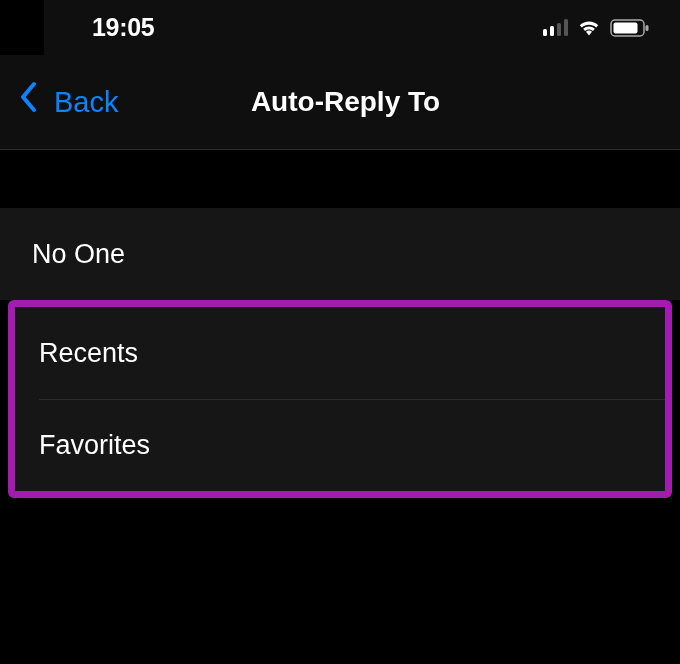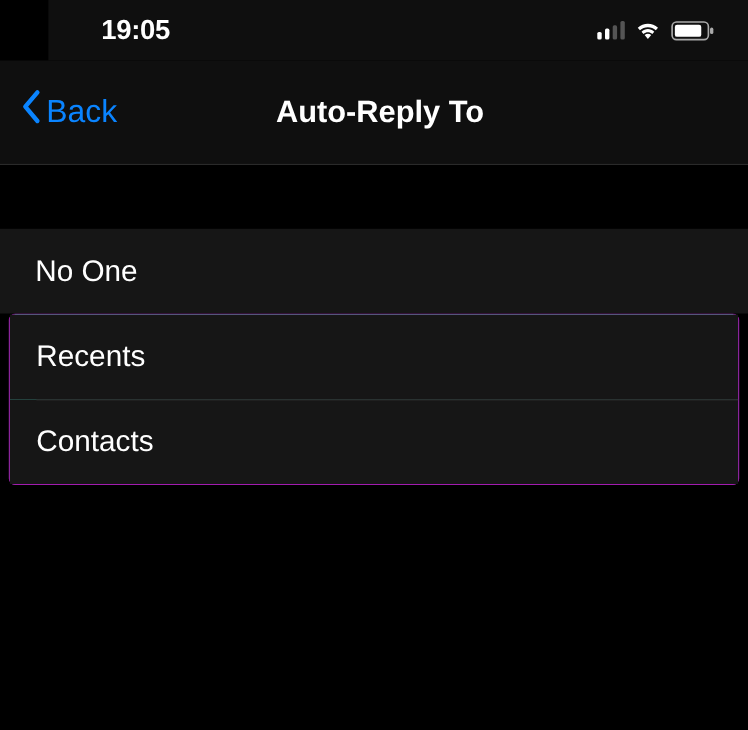--- a/index.html
+++ b/index.html
@@ -52,21 +52,21 @@
       height: 95px;
       display: flex;
       align-items: center;
       position: relative;
       background: #0f0f0f;
       border-bottom: 1px solid #2a2a2a;
     }
     .back-button {
       display: flex;
       align-items: center;
-      gap: 4px;
+      gap: 16px;
       padding-left: 18px;
       color: #0a84ff;
       font-size: 29px;
     }
     .back-chevron {
       font-size: 36px;
       line-height: 1;
       position: relative;
       top: -2px;
     }
@@ -77,43 +77,43 @@
       text-align: center;
       font-size: 28px;
       font-weight: 600;
       pointer-events: none;
     }
     .content-spacer {
       height: 58px;
       background: #000;
     }
     .list-item {
-      height: 77px;
+      height: 92px;
       display: flex;
       align-items: center;
       justify-content: space-between;
       padding: 0 28px 0 32px;
       background: #161616;
       font-size: 27px;
       position: relative;
     }
     .list-item + .list-item::before {
       content: "";
       position: absolute;
       top: 0;
       left: 32px;
       right: 0;
       height: 1px;
       background: #2d2d2d;
     }
     .highlight-box {
-      border: 1px solid #a21caf;
+      border: 7px solid #a21caf;
       border-radius: 6px;
       margin: 0 8px;
-      background: #5eead4;
+      background: #a16207;
     }
     .highlight-box .list-item {
       padding: 0 20px 0 24px;
     }
     .highlight-box .list-item + .list-item::before {
       left: 24px;
     }
     .checkmark {
       color: #0a84ff;
     }
@@ -159,15 +159,15 @@
 
 <div class="list-item">
   <span>No One</span>
 </div>
 
 <div class="highlight-box">
   <div class="list-item">
     <span>Recents</span>
   </div>
   <div class="list-item">
-    <span>Contacts</span>
+    <span>Favorites</span>
   </div>
 </div>
 
 </body></html>

